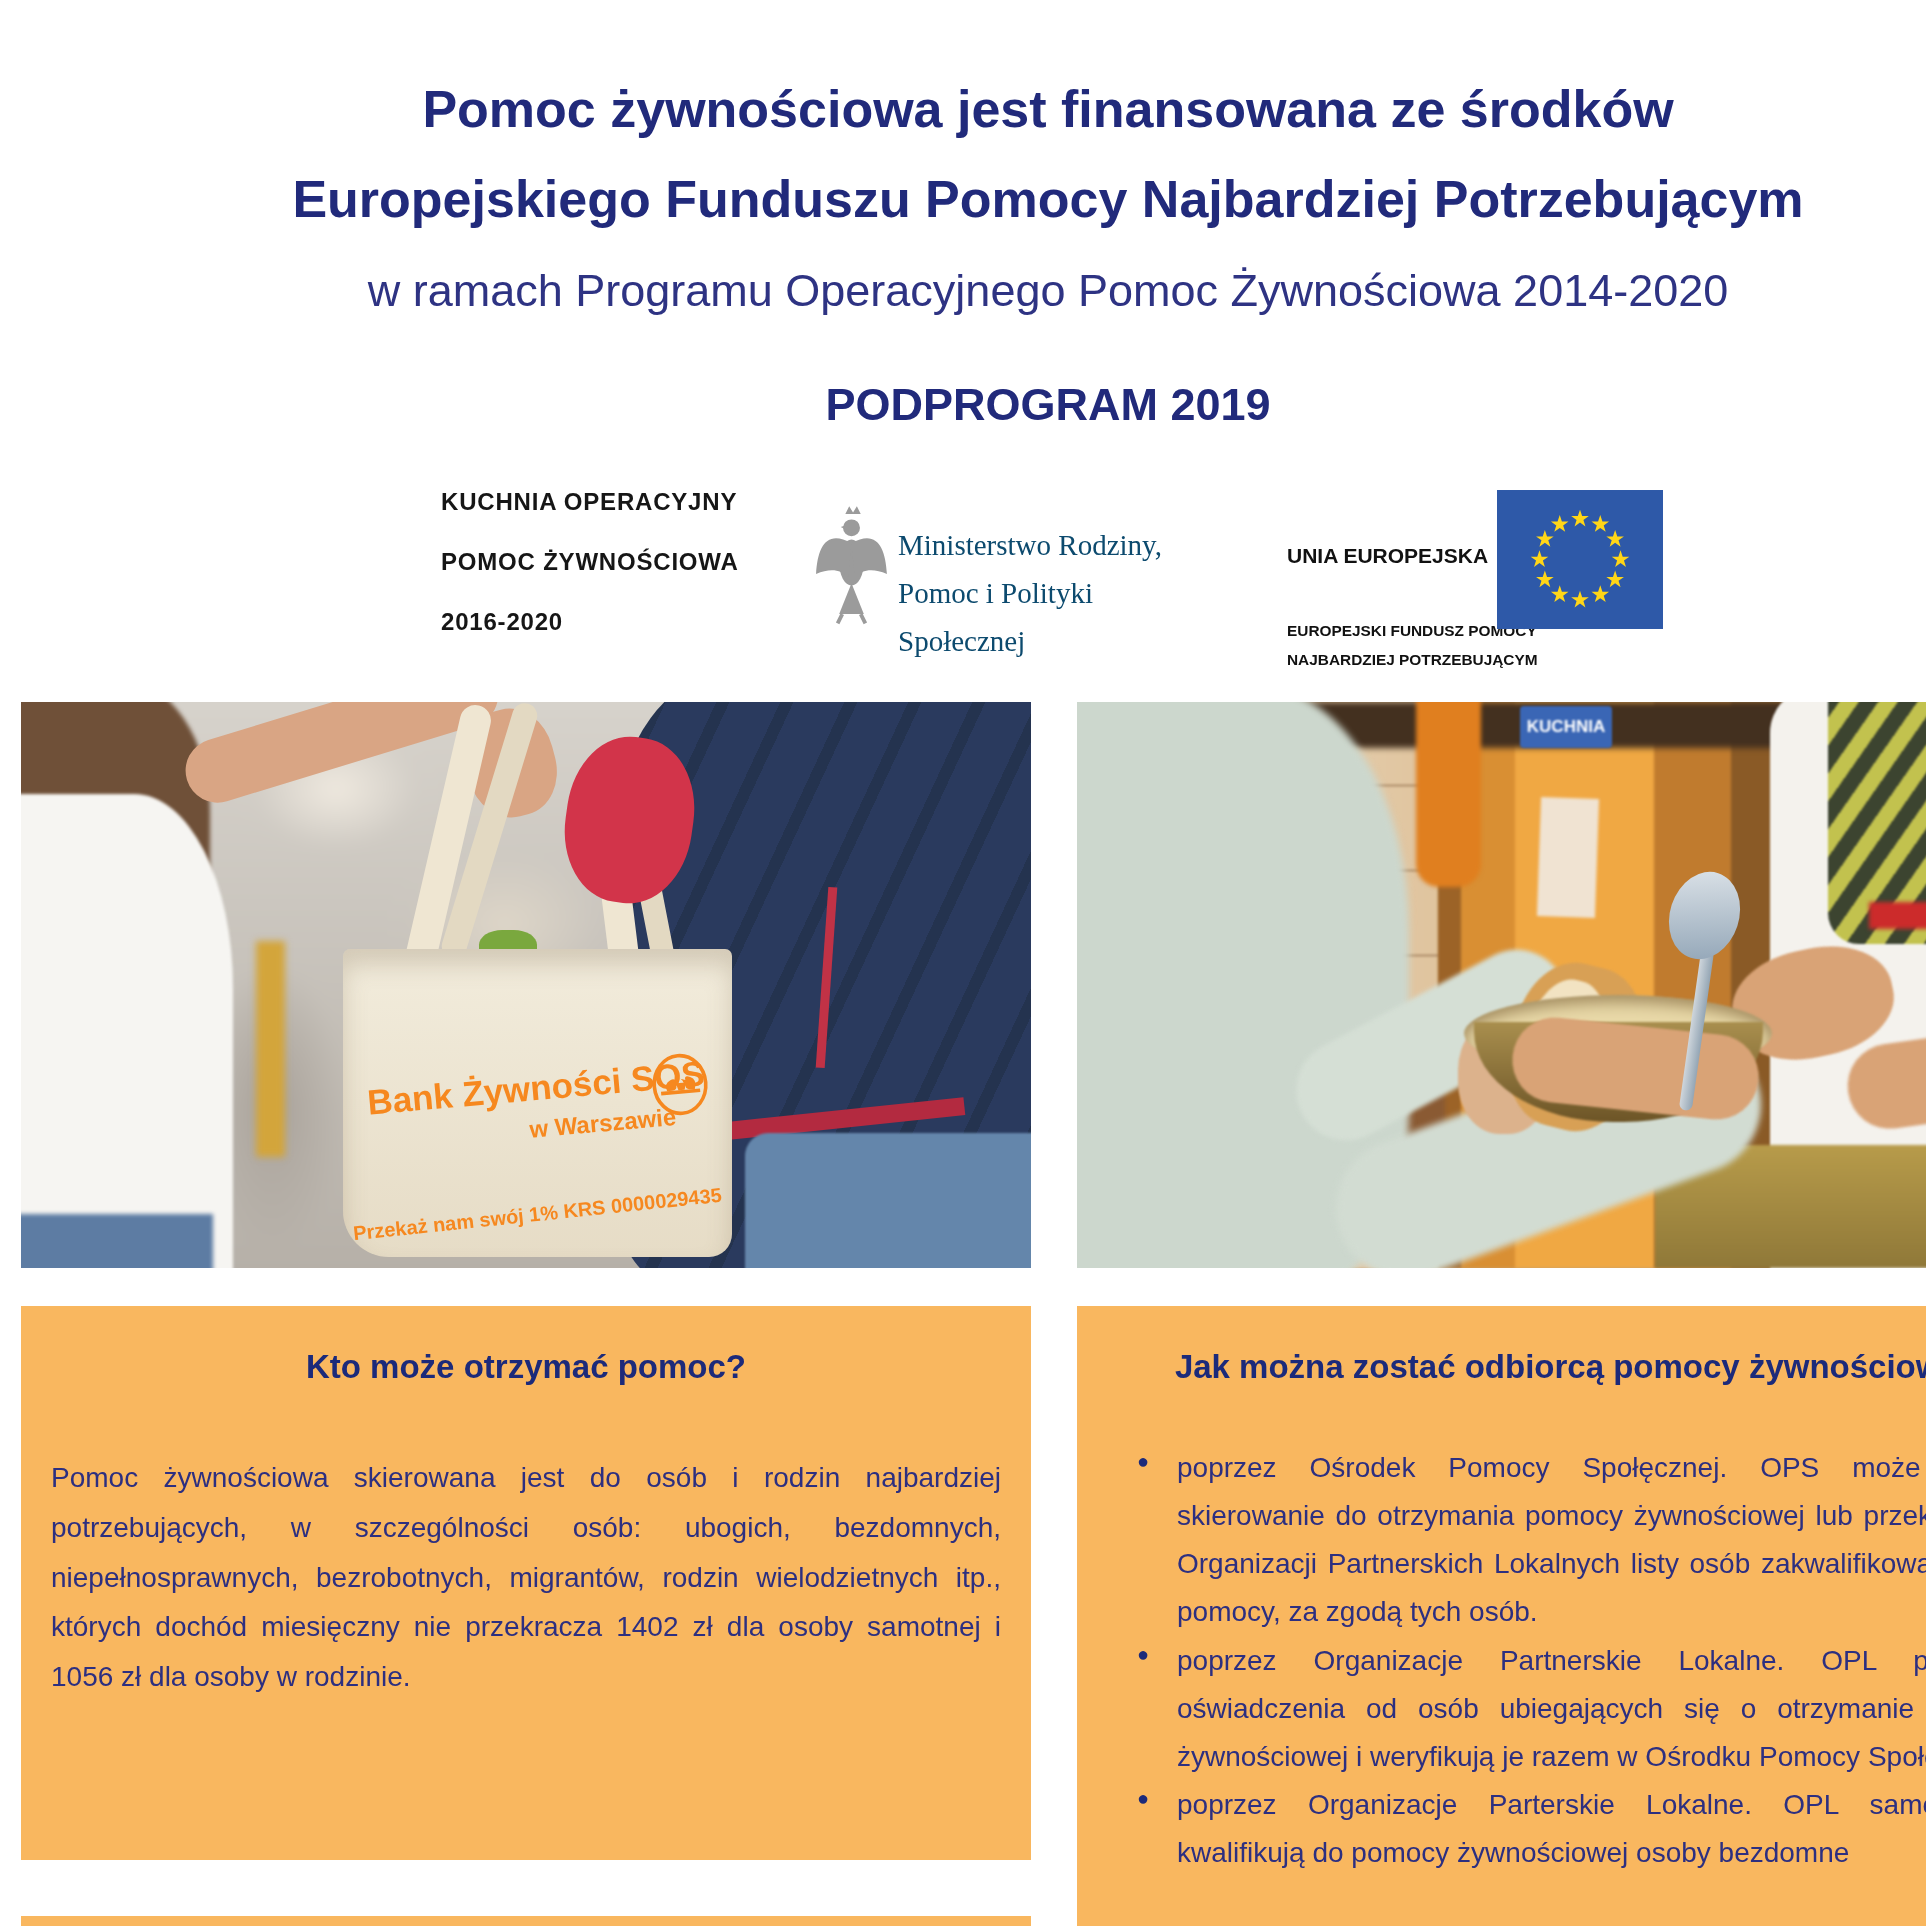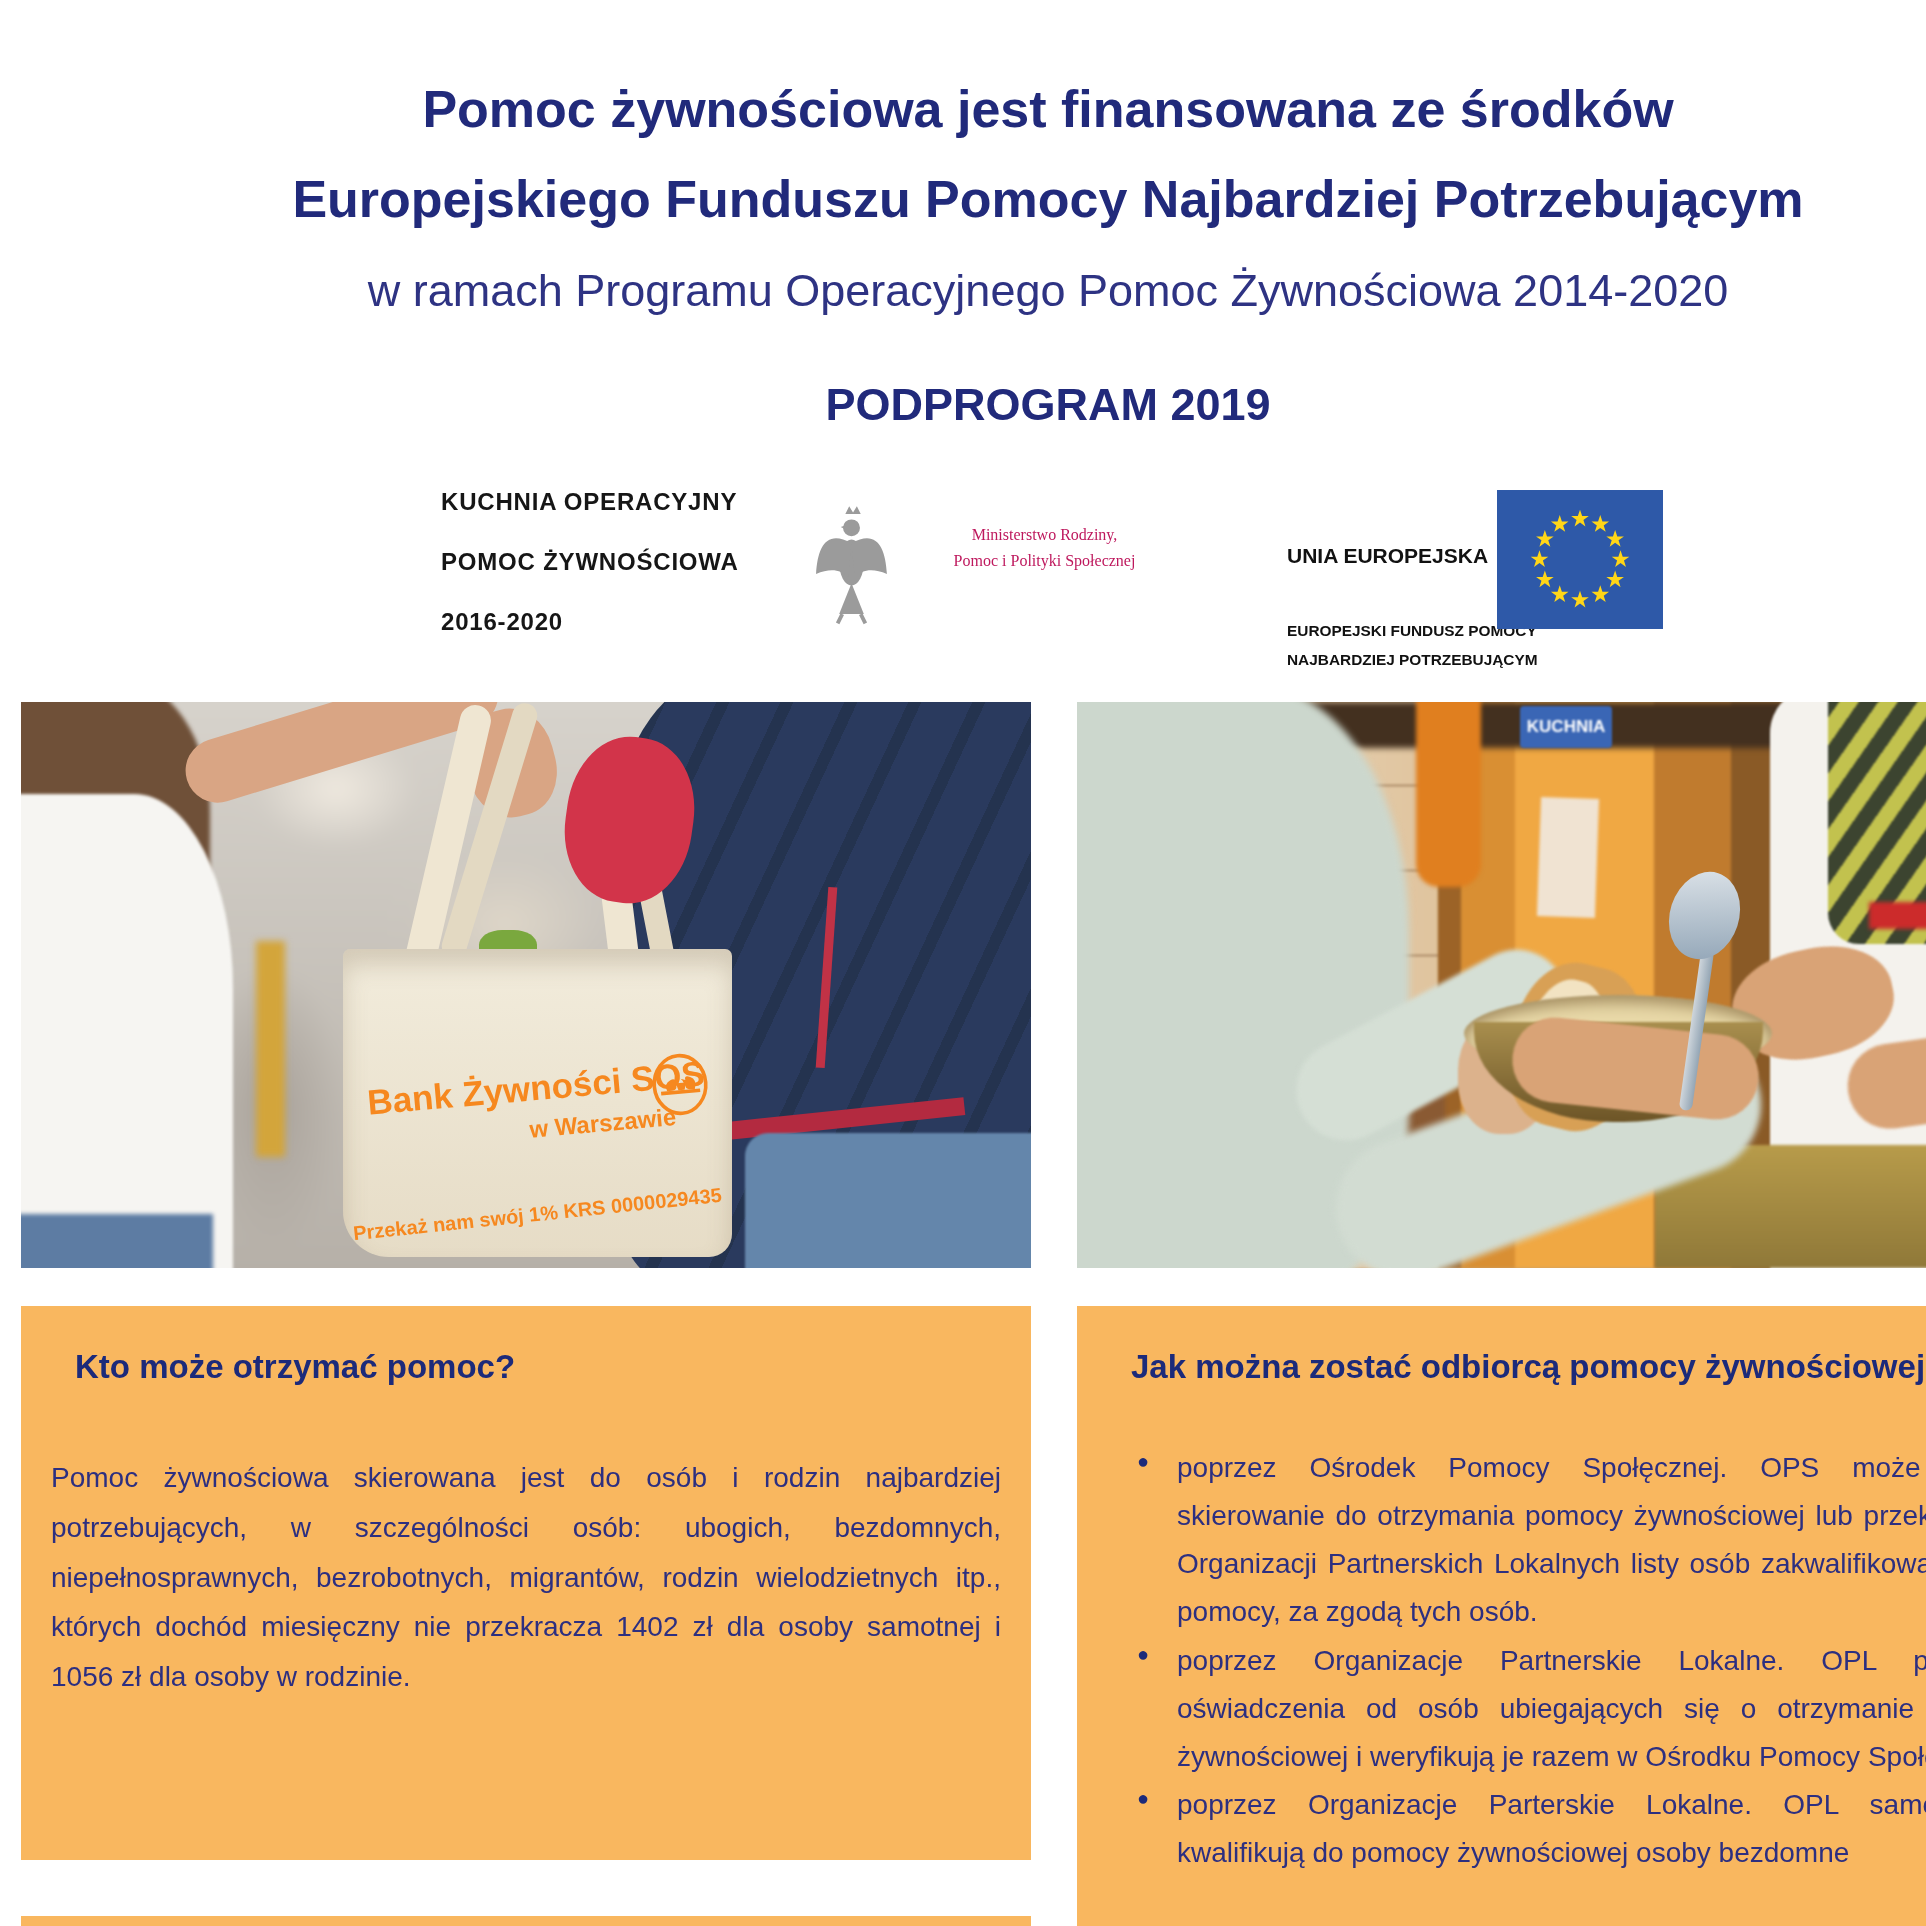--- a/index.html
+++ b/index.html
@@ -10,22 +10,22 @@
   
   .title-line{position:absolute;width:100%;text-align:center;color:#212a7b;font-weight:bold;
               font-size:52px;letter-spacing:0;}
   .subtitle{position:absolute;width:100%;text-align:center;color:#2e3383;font-weight:400;font-size:45px;}
   .program{position:absolute;width:100%;text-align:center;color:#212a7b;font-weight:bold;font-size:45px;}
 
   
   .partner-left{position:absolute;left:441px;top:488px;color:#161616;font-weight:bold;
                 font-size:24px;letter-spacing:0.8px;}
   .partner-left div{margin-bottom:32px;}
-  .ministry-text{position:absolute;left:898px;top:522px;width:293px;text-align:center;
-                 font-family:"Liberation Serif", serif;color:#be185d;font-size:16px;line-height:1.65;}
+  .ministry-text{position:absolute;left:898px;top:522px;width:293px;text-align:left;
+                 font-family:"Liberation Serif", serif;color:#0c4a6e;font-size:29px;line-height:1.65;}
   .eu-block{position:absolute;left:1287px;top:496px;color:#111111;margin-top:48px;}
   .eu-block .eu1{font-size:21px;font-weight:bold;margin-bottom:49px;}
   .eu-block .eu2{font-size:15.4px;font-weight:bold;line-height:1.85;}
 
   
   .photo{position:absolute;top:702px;width:1010px;height:566px;overflow:hidden;}
   #photo-left{left:21px;background:linear-gradient(180deg,#d3cfc8,#b5afa7);}
   #photo-right{left:1077px;background:#caa06c;}
   .blob{position:absolute;}
 
@@ -98,21 +98,21 @@
   .pr-hands-l{left:435px;top:324px;width:247px;height:85px;background:#d9a376;border-radius:42px;transform:rotate(6deg);filter:blur(1.2px);}
   .pr-hand-r{left:655px;top:247px;width:162px;height:108px;background:#d9a376;border-radius:46%;transform:rotate(-12deg);filter:blur(1.2px);}
   .pr-arm-r{left:770px;top:331px;width:239px;height:85px;background:#d9a376;border-radius:42px;transform:rotate(-8deg);filter:blur(1.5px);}
   .pr-spoon-b{left:593px;top:169px;width:69px;height:89px;background:linear-gradient(160deg,#dfe5ea,#8fa3b5);
               border-radius:50%;transform:rotate(18deg);}
   .pr-spoon-h{left:613px;top:247px;width:13px;height:162px;background:linear-gradient(90deg,#cfd6dc,#93a5b4);
               transform:rotate(8deg);border-radius:6.2px;}
 
   
   .obox{position:absolute;width:1010px;background:#f9b75f;padding:0;}
-  .obox h2{margin:0;padding:42px 54px 0 54px;text-align:left;color:#1c2a7a;font-size:33px;font-weight:bold;}
+  .obox h2{margin:0;padding:42px 54px 0 54px;text-align:center;color:#1c2a7a;font-size:33px;font-weight:bold;}
   .obox p{margin:0;padding:0 30px;color:#2d2f80;font-size:28px;line-height:1.78;text-align:justify;}
   #box-who{left:21px;top:1306px;height:554px;}
   #box-who p{margin-top:67px;}
   #box-how{left:1077px;top:1306px;height:621px;}
   #box-how ul{margin:58px 0 0 0;padding:0 54px 0 58px;list-style:none;}
   #box-how li{position:relative;padding-left:42px;color:#2d2f80;font-size:28px;line-height:1.72;text-align:justify;}
   #box-how li::before{content:"●";position:absolute;left:1.9px;top:0px;font-size:20px;color:#1c2a7a;}
   #box-form{left:21px;top:1916px;height:562px;}
 </style>
 </head>

